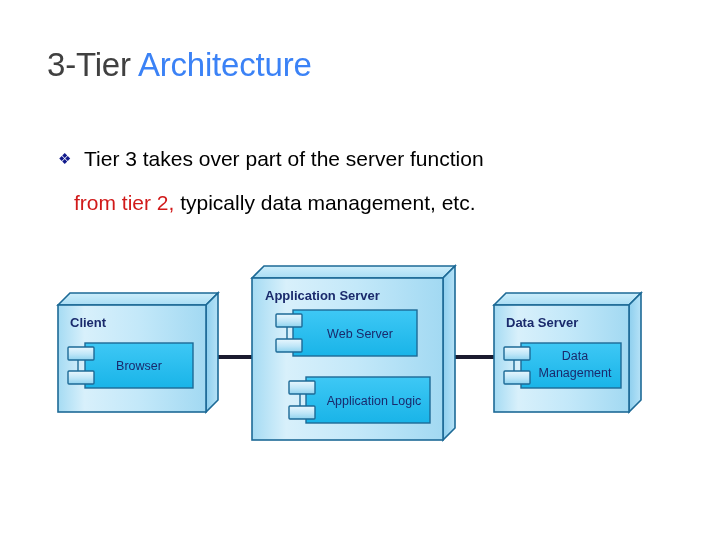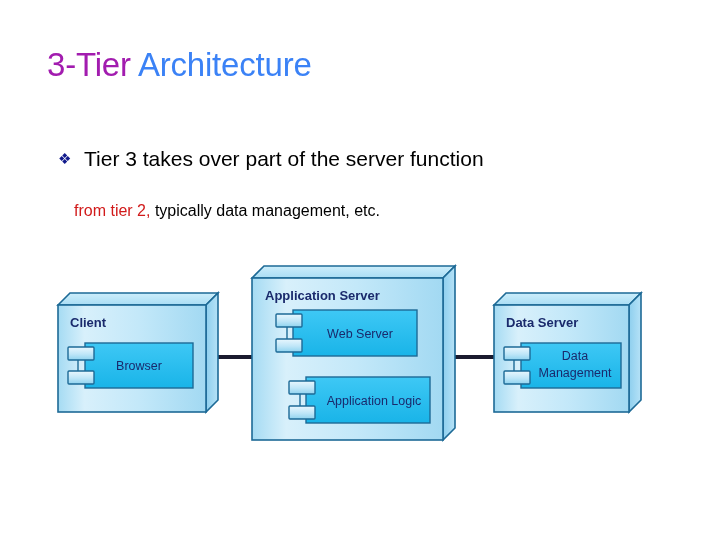--- a/index.html
+++ b/index.html
@@ -23,21 +23,21 @@
   
   .slide-title {
     position: absolute;
     left: 47px;
     top: 45px;
     font-size: 33px;
     line-height: 40px;
     letter-spacing: -0.2px;
     white-space: nowrap;
   }
-  .title-red   { color: #a21caf; }
+  .title-red   { color: #404040; }
   .title-navy  { color: #3b82f6; }
 
   
   .bullet-row {
     position: absolute;
     left: 58px;
     top: 145px;
     width: 600px;
   }
   .bullet-marker {
@@ -56,22 +56,22 @@
     left: 26px;
     top: 0px;
     font-size: 21px;
     line-height: 28px;
     color: #000000;
     white-space: nowrap;
   }
   .bullet-line2 {
     position: absolute;
     left: 16px;
-    top: 52px;
-    font-size: 16px;
+    top: 44px;
+    font-size: 21px;
     line-height: 28px;
     color: #000000;
     white-space: nowrap;
   }
   .txt-red { color: #d11a1a; }
 
   
   .diagram {
     position: absolute;
     left: 0px;

